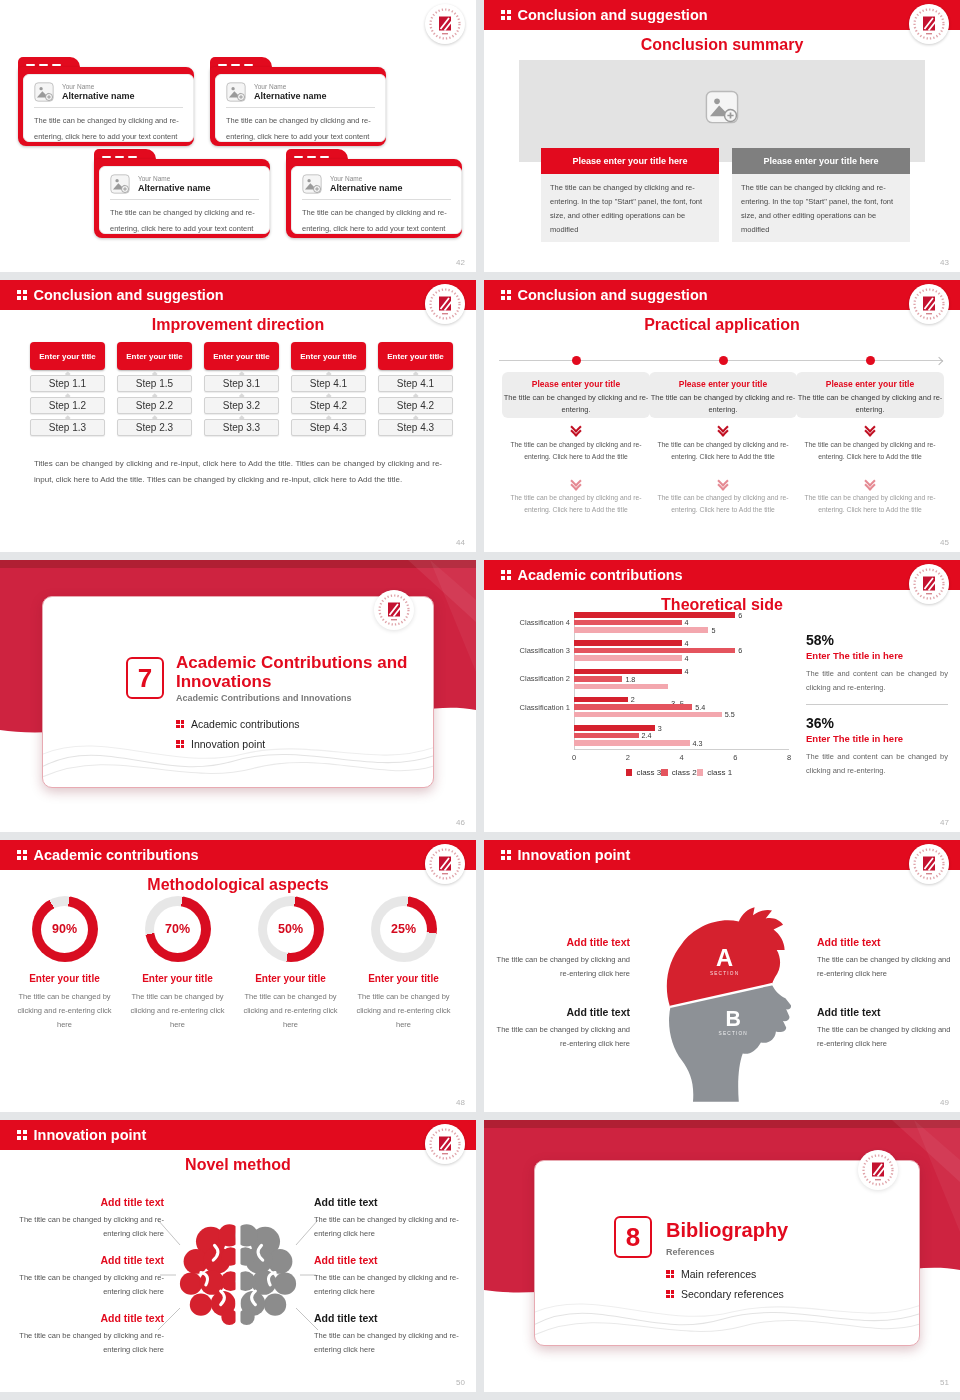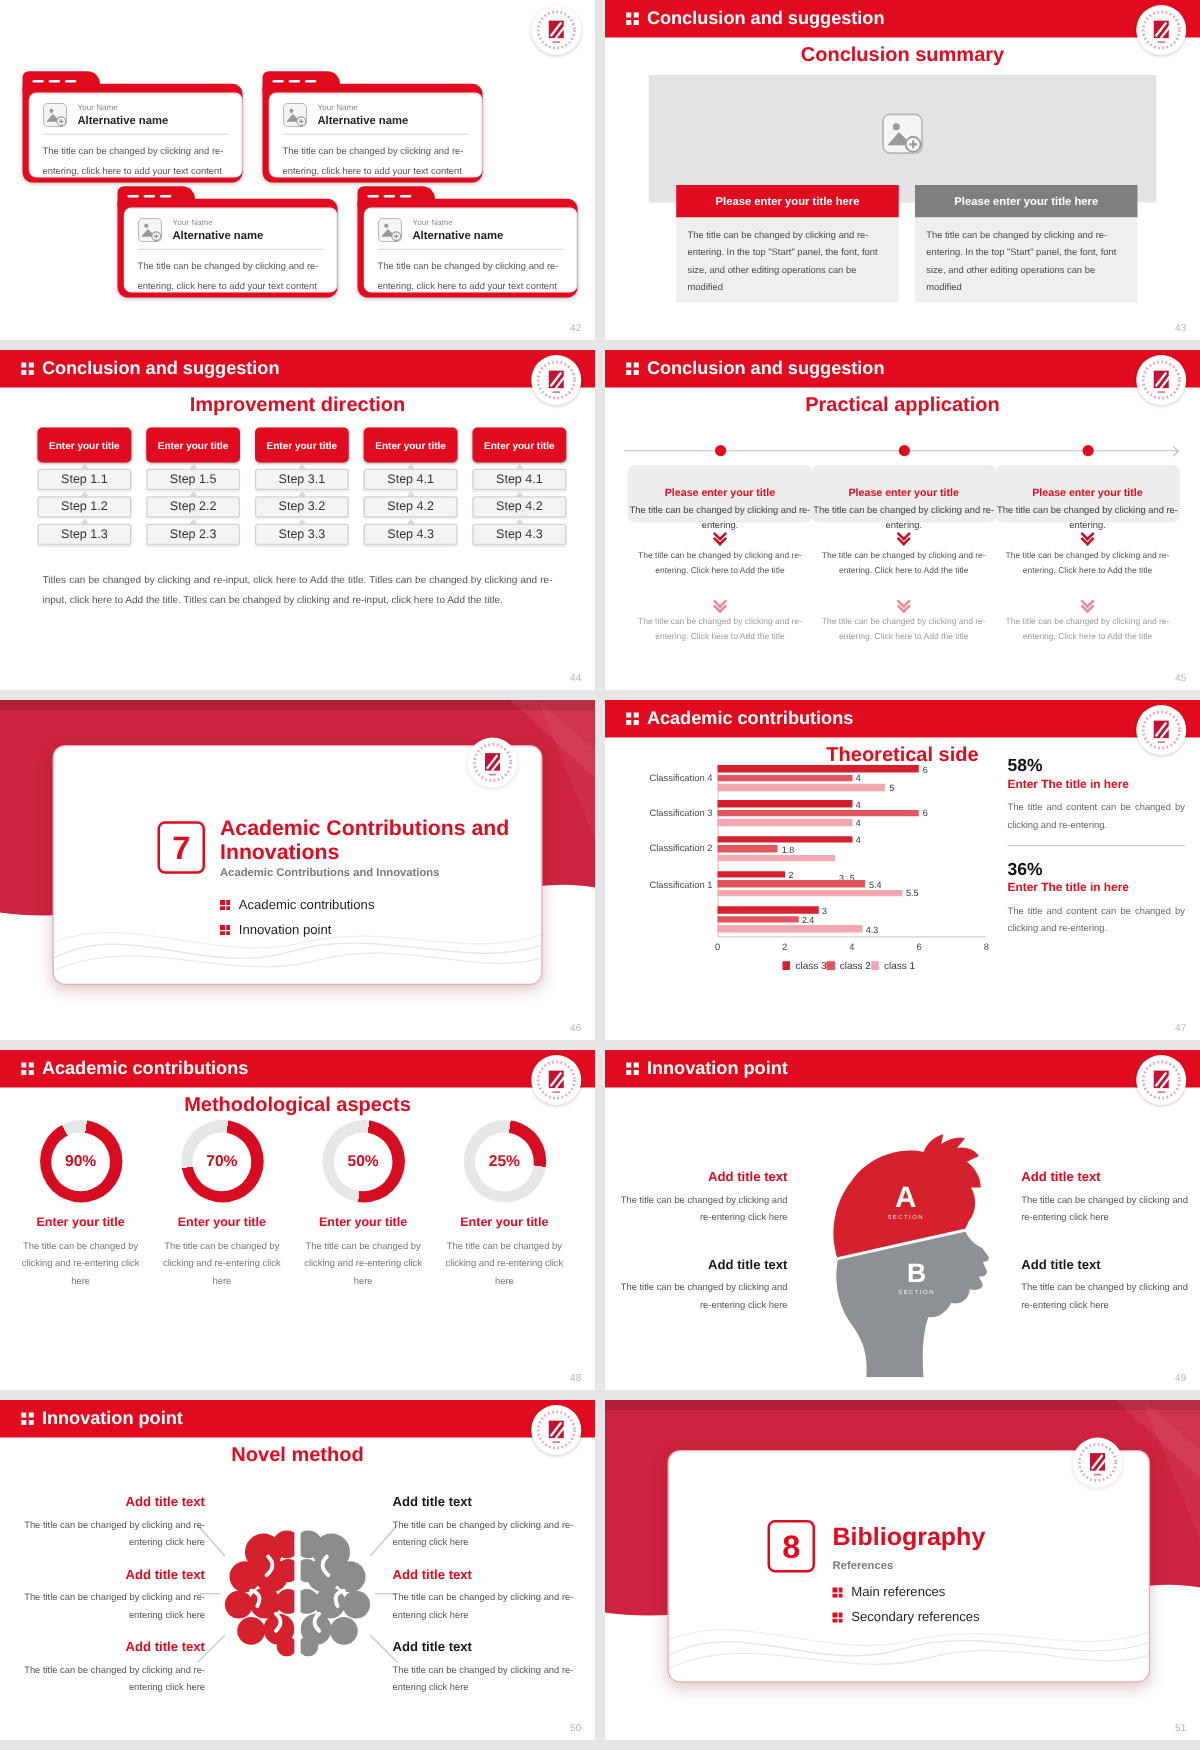--- a/index.html
+++ b/index.html
@@ -40,21 +40,21 @@
   
   .c44col{position:absolute;top:62px;width:75px;height:96px}
   .c44hdr{position:absolute;top:0;left:0;right:0;height:28px;background:var(--red);border-radius:4px;color:#fff;font-size:8px;font-weight:700;display:flex;align-items:center;justify-content:center;box-shadow:0 1px 2px rgba(0,0,0,.3)}
   .c44step{position:absolute;left:0;right:0;height:17px;background:#f4f4f4;border:1px solid #d2d2d2;border-radius:2px;font-size:10px;color:#333;display:flex;align-items:center;justify-content:center;box-shadow:0 1px 1px rgba(0,0,0,.08)}
   .c44dia{position:absolute;left:36px;width:3.5px;height:3.5px;background:#d9d9d9;transform:rotate(45deg)}
   .f44{position:absolute;left:34px;right:34px;top:176px;font-size:8px;color:#555;line-height:1.95;text-align:justify}
   
   .tl-line{position:absolute;left:15px;right:18px;top:80px;height:1px;background:#ccc}
   .tl-arrow{position:absolute;width:6px;height:6px;border-top:1px solid #bbb;border-right:1px solid #bbb;transform:rotate(45deg);right:18px;top:77.5px}
   .tl-dot{position:absolute;width:9px;height:9px;border-radius:50%;background:var(--red);top:76px}
-  .p45box{position:absolute;top:92px;width:148px;height:46px;background:#ededed;border-radius:6px;text-align:center;padding-top:17px}
+  .p45box{position:absolute;top:92px;width:148px;height:46px;background:#ededed;border-radius:6px;text-align:center;padding-top:7px}
   .p45bt{font-size:8.5px;font-weight:700;color:var(--red);margin-bottom:3px}
   .p45bb{font-size:7.5px;color:#3d3d3d;line-height:1.65}
   .chevw{position:absolute;width:148px;height:14px}
   .chev{width:8px;height:8px;border-right:2.5px solid currentColor;border-bottom:2.5px solid currentColor;transform:rotate(45deg);margin:0 auto;display:block}
   .chev+.chev{margin-top:-4.5px}
   .p45mid,.p45low{position:absolute;width:148px;font-size:6.8px;line-height:1.75;text-align:center}
   .p45mid{top:159px;color:#555}
   .p45low{top:212px;color:#9c9c9c}
   
   .secbg{position:absolute;top:0;left:0;width:476px;height:180px}
@@ -82,21 +82,21 @@
   .ch47{position:absolute;left:10px;top:52px;width:302px;height:195px}
   .glabel{position:absolute;left:0;width:76px;text-align:right;font-size:7.5px;color:#4a4a4a}
   .bar{position:absolute}
   .vlabel{position:absolute;font-size:7.2px;color:#333}
   .axv{position:absolute;left:80px;top:0;width:1px;height:137px;background:#cfcfcf}
   .axh{position:absolute;left:80px;top:137px;width:215px;height:1px;background:#cfcfcf}
   .tick{position:absolute;width:12px;text-align:center;font-size:7.5px;color:#444}
   .legend47{position:absolute;left:70px;top:156px;width:230px;display:flex;justify-content:center;}
   .litem{display:flex;align-items:center;gap:4px;font-size:8px;color:#333}
   .lswatch{width:6.5px;height:6.5px;display:inline-block}
-  .stats47{position:absolute;left:322px;top:44px;width:142px}
+  .stats47{position:absolute;left:322px;top:72px;width:142px}
   .pct{font-size:14px;font-weight:700;color:#111}
   .stitle2{font-size:9.5px;font-weight:700;color:var(--red);margin:2px 0 6px}
   .sbody{font-size:7.5px;color:#666;line-height:1.8;text-align:justify}
   .sdiv{border-top:1px solid #ccc;margin:10px 0 10px}
   
   .dcol{position:absolute;top:56px;width:113px;text-align:center}
   .dring{position:relative;width:66px;height:66px;border-radius:50%;margin:0 auto}
   .dhole{position:absolute;inset:9.5px;background:#fff;border-radius:50%}
   .dpct{position:absolute;inset:0;display:flex;align-items:center;justify-content:center;font-size:12.5px;font-weight:700;color:#d40a1e}
   .dtitle{margin-top:11px;font-size:10px;font-weight:700;color:var(--red)}

